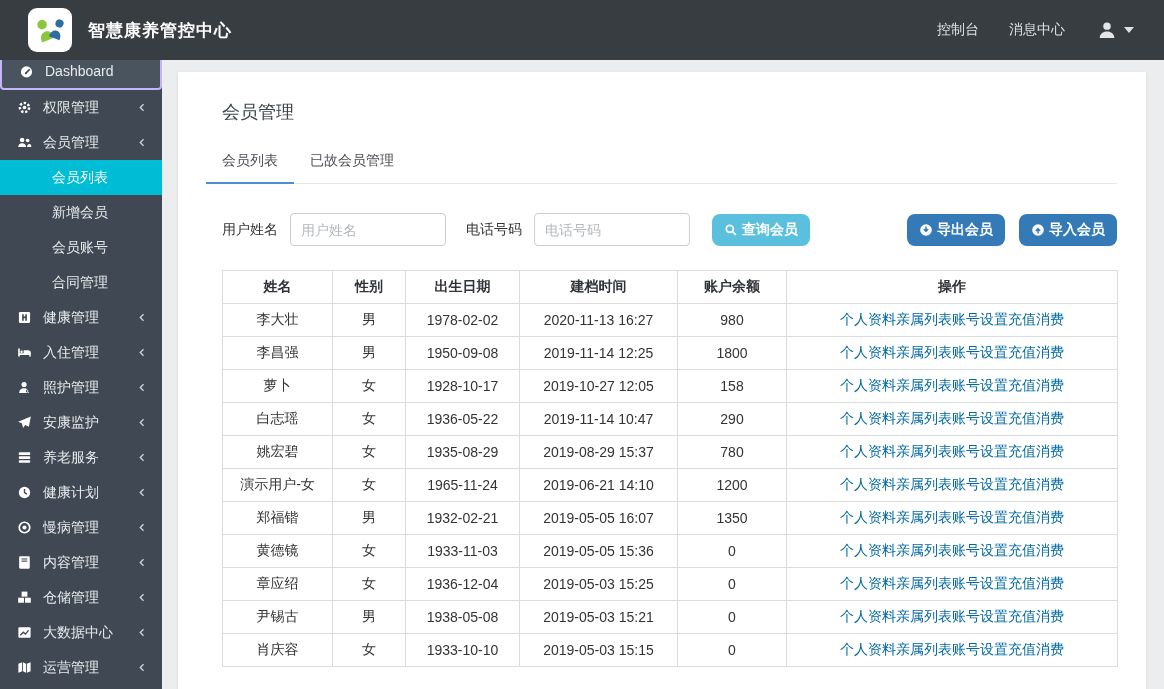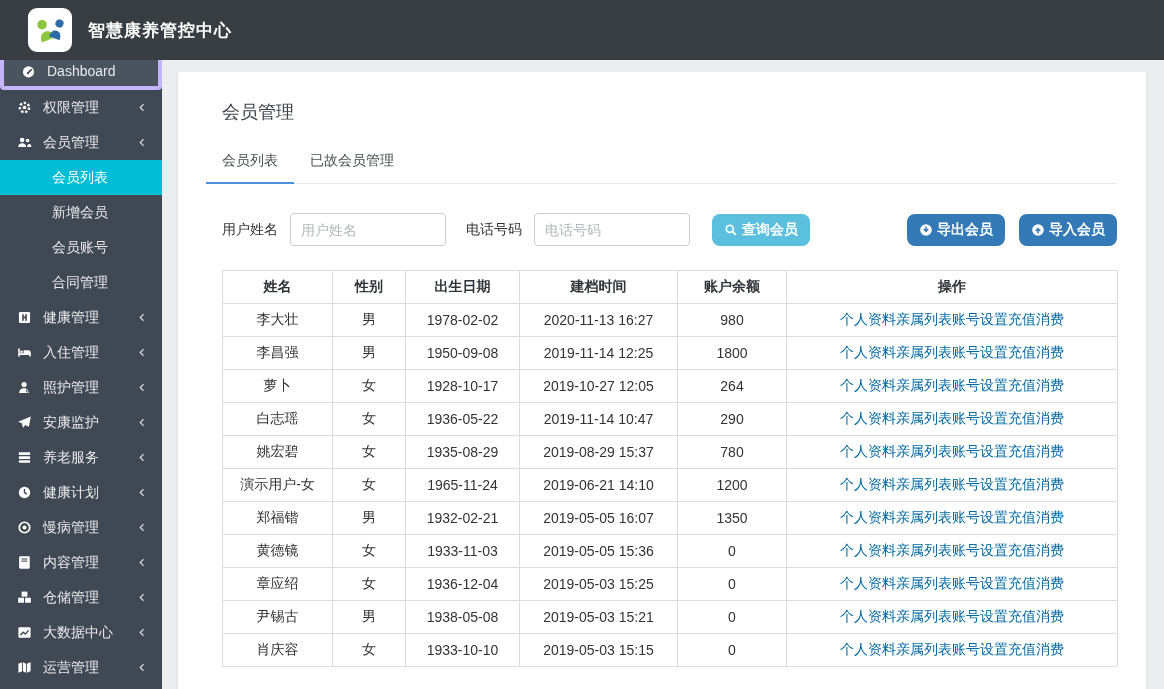--- a/index.html
+++ b/index.html
@@ -20,21 +20,21 @@
   .nav-right { margin-left:auto; display:flex; align-items:center; margin-right:30px; }
   .nav-link { color:#dfe1e2; font-size:14px; margin-left:30px; }
   .nav-user { display:flex; align-items:center; margin-left:32px; }
   .caret-down { width:0; height:0; border-left:5px solid transparent; border-right:5px solid transparent;
     border-top:6px solid #dfe1e2; margin-left:7px; }
 
   
   .sidebar { position:absolute; top:52px; left:0; width:162px; height:637px; background:#3f4853; }
   .side-item { height:35px; display:flex; align-items:center; padding:0 14px 0 17px;
     color:#e8eaec; font-size:14px; }
-  .side-item-active { height:38px; background:#4a545f; border:4px solid #c4b5fd; border-radius:4px; }
+  .side-item-active { height:38px; background:#4a545f; border:2px solid #c4b5fd; border-radius:4px; }
   .s-icon { width:16px; height:15px; margin-right:10px; display:flex; align-items:center; flex:none; }
   .s-label { flex:1; white-space:nowrap; }
   .s-chevron { width:12px; height:14px; display:flex; align-items:center; }
   .side-sub-item { height:35px; line-height:35px; padding-left:52px; color:#e8eaec; font-size:14px; }
   .side-sub-item.active { background:#00bdd6; color:#fff; }
 
   
   .panel { position:absolute; top:72px; left:178px; width:968px; height:700px;
     background:#fff; box-shadow:0 1px 3px rgba(0,0,0,.1); padding:28px 29px 0 44px; }
   .page-title { font-size:18px; color:#3b4147; font-weight:normal; }
@@ -74,20 +74,33 @@
         <circle cx="14" cy="13.5" r="5" fill="#8cc63f"></circle>
         <path d="M7 31c0-6.5 3.1-9.5 7-9.5s7 3 7 9.5z" fill="#8cc63f"></path>
       </g>
       <g transform="rotate(20 27 20)">
         <circle cx="27.5" cy="12.5" r="4.3" fill="#2e6da4"></circle>
         <path d="M21.5 29c0-5.7 2.6-8.3 6-8.3s6 2.6 6 8.3z" fill="#2e6da4"></path>
       </g>
     </svg>
   </div>
   <div class="brand-title" data-interactable="false">智慧康养管控中心</div>
+  <div class="nav-right">
+    <a class="nav-link" data-interactable="true">控制台</a>
+    <a class="nav-link" data-interactable="true">消息中心</a>
+    <div class="nav-user" data-interactable="true">
+      <span data-interactable="false" style="display:flex">
+        <svg width="20" height="20" viewBox="0 0 14 14" xmlns="http://www.w3.org/2000/svg">
+          <circle cx="7" cy="4.3" r="2.6" fill="#e3e5e6"></circle>
+          <path d="M1.9 12.6c0-2.8 2.2-4.5 5.1-4.5s5.1 1.7 5.1 4.5z" fill="#e3e5e6"></path>
+        </svg>
+      </span>
+      <span class="caret-down" data-interactable="false"></span>
+    </div>
+  </div>
 </div>
 
 <div class="sidebar" data-interactable="false">
   <nav data-interactable="false">
       <div class="side-item side-item-active" data-interactable="true">
         <span class="s-icon" data-interactable="false">
           <svg width="15" height="15" viewBox="0 0 14 14" xmlns="http://www.w3.org/2000/svg">
             <circle cx="7" cy="7.4" r="5.2" fill="#fff"></circle>
             <path d="M6.4 8.6 10 4.9" stroke="#3f4853" stroke-width="1.6"></path>
             <circle cx="6.4" cy="8.6" r="1" fill="#3f4853"></circle>
@@ -369,21 +382,21 @@
           <td data-interactable="false">1950-09-08</td>
           <td data-interactable="false">2019-11-14 12:25</td>
           <td data-interactable="false">1800</td>
           <td class="actions-cell" data-interactable="false"><a class="action" data-interactable="true">个人资料</a><a class="action" data-interactable="true">亲属列表</a><a class="action" data-interactable="true">账号设置</a><a class="action" data-interactable="true">充值</a><a class="action" data-interactable="true">消费</a></td>
         </tr>
         <tr data-interactable="false">
           <td data-interactable="false">萝卜</td>
           <td data-interactable="false">女</td>
           <td data-interactable="false">1928-10-17</td>
           <td data-interactable="false">2019-10-27 12:05</td>
-          <td data-interactable="false">264</td>
+          <td data-interactable="false">158</td>
           <td class="actions-cell" data-interactable="false"><a class="action" data-interactable="true">个人资料</a><a class="action" data-interactable="true">亲属列表</a><a class="action" data-interactable="true">账号设置</a><a class="action" data-interactable="true">充值</a><a class="action" data-interactable="true">消费</a></td>
         </tr>
         <tr data-interactable="false">
           <td data-interactable="false">白志瑶</td>
           <td data-interactable="false">女</td>
           <td data-interactable="false">1936-05-22</td>
           <td data-interactable="false">2019-11-14 10:47</td>
           <td data-interactable="false">290</td>
           <td class="actions-cell" data-interactable="false"><a class="action" data-interactable="true">个人资料</a><a class="action" data-interactable="true">亲属列表</a><a class="action" data-interactable="true">账号设置</a><a class="action" data-interactable="true">充值</a><a class="action" data-interactable="true">消费</a></td>
         </tr>

